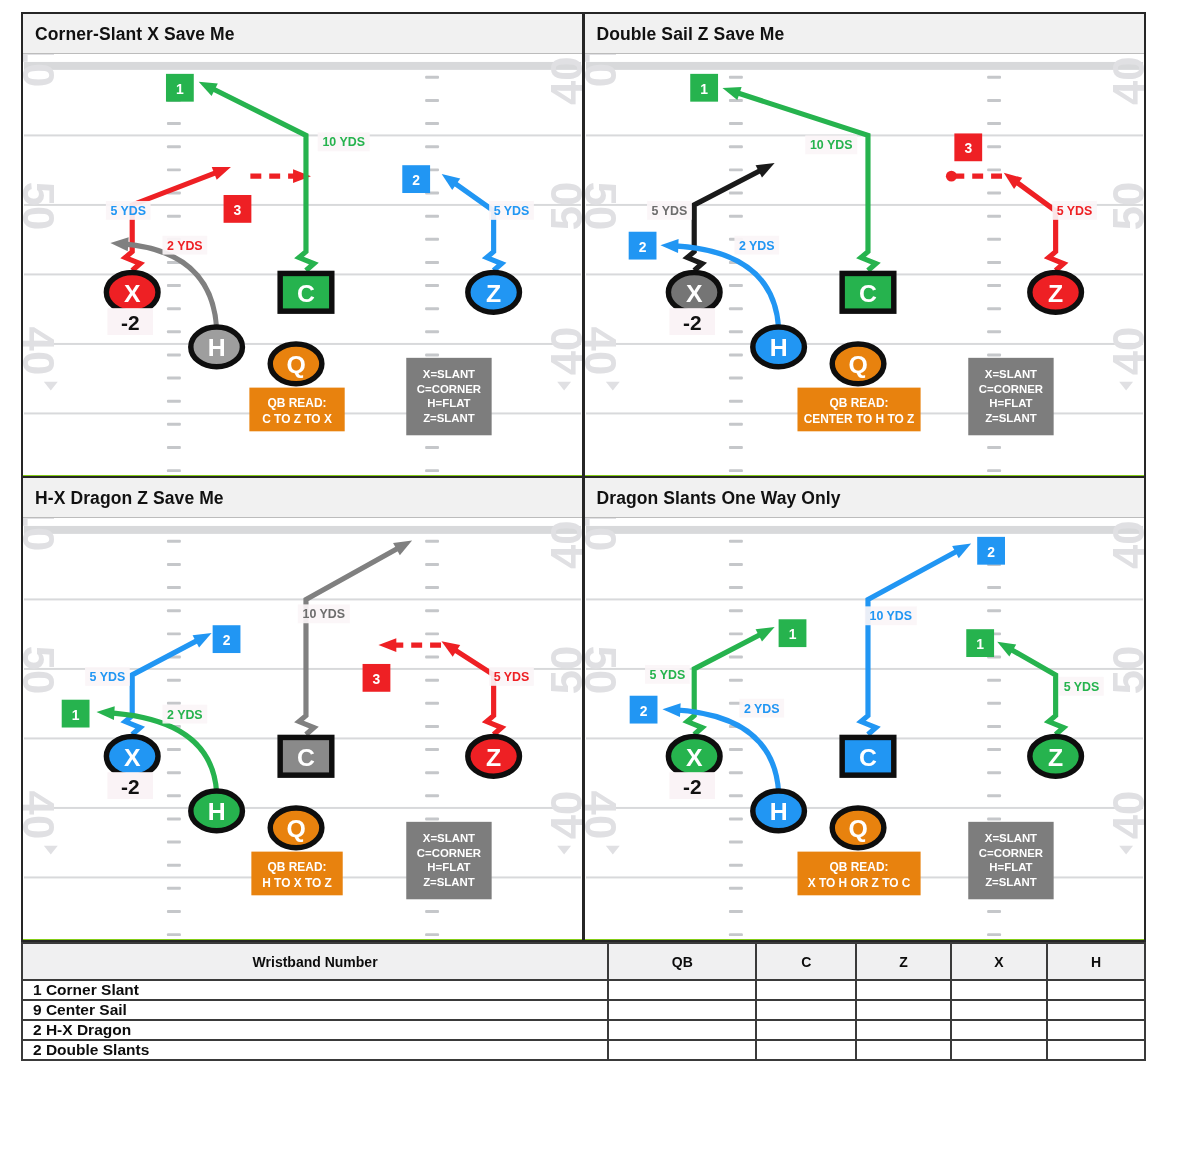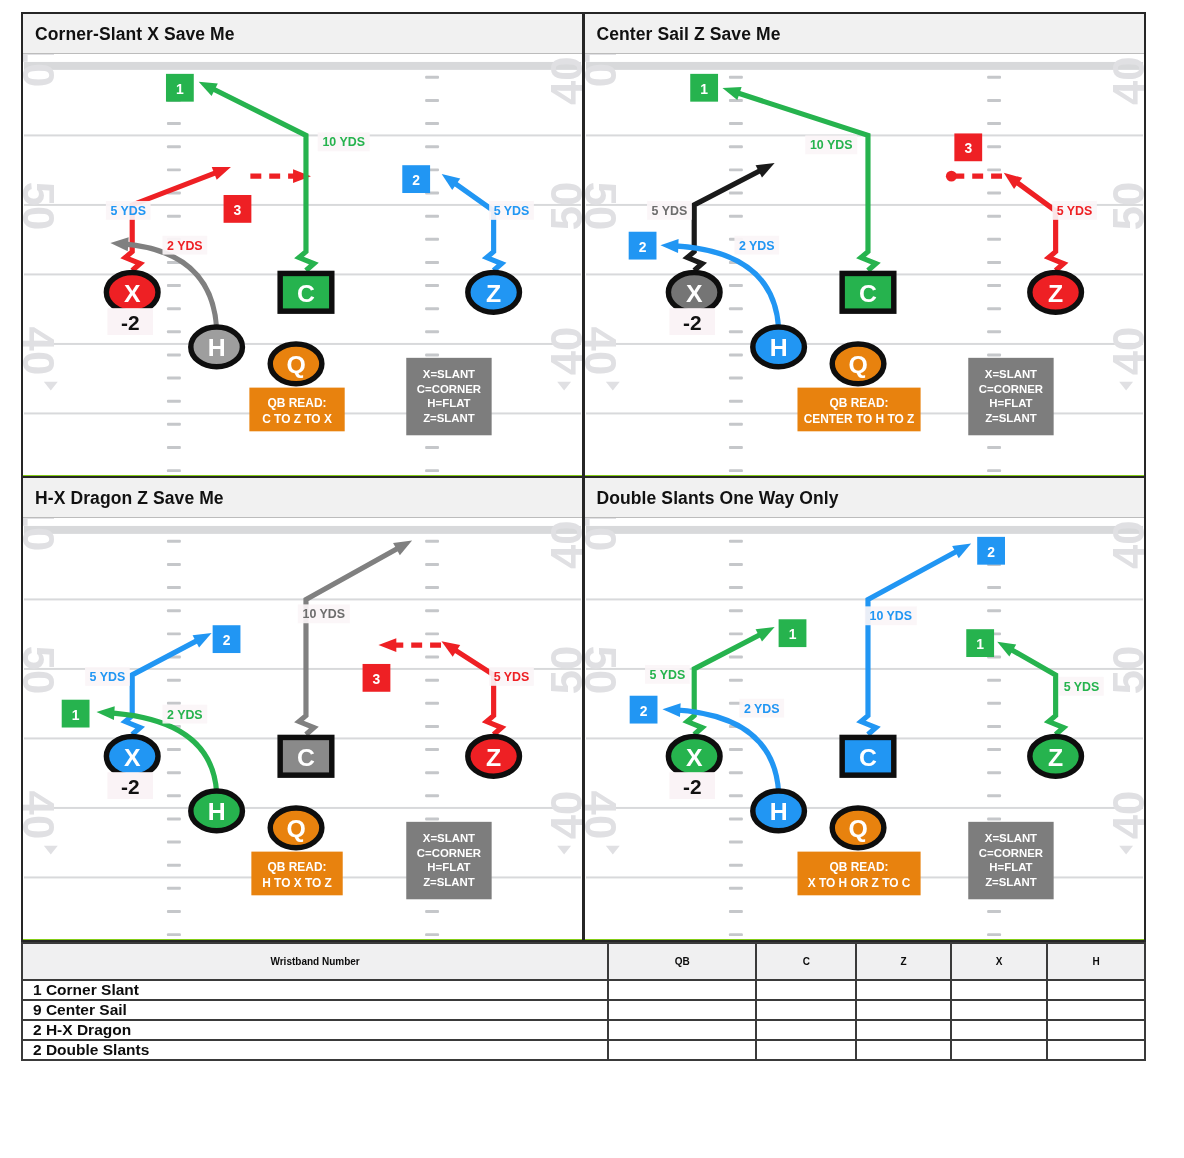--- a/index.html
+++ b/index.html
@@ -6,21 +6,21 @@
   html,body { width:1184px; height:1158px; background:#ffffff; font-family:"Liberation Sans", sans-serif; }
   .page { position:absolute; left:21px; top:12px; width:1125px; }
   .plays-grid { display:grid; grid-template-columns:1fr 1fr; border:2px solid #262626; background:#262626; grid-gap:2px; }
   .quadrant { background:#84cc16; width:559px; height:462px; overflow:hidden; }
   .quad-title { height:40px; background:#f1f1f1; border-bottom:1px solid #bcbcbc;
                 font-size:17.5px; font-weight:bold; color:#111; padding:10px 0 0 12px; letter-spacing:.1px; }
   .field { display:block; width:559px; height:421px; background:#fff; }
   svg text { font-family:"Liberation Sans", sans-serif; }
   table.wristband { width:1125px; border-collapse:collapse; table-layout:fixed; margin-top:0; }
   table.wristband th, table.wristband td { border:2.5px solid #3a3a3a; font-weight:bold; color:#0c0c0c; }
-  table.wristband th { height:37px; background:#f0f0f1; font-size:10px; text-align:center; }
+  table.wristband th { height:37px; background:#f0f0f1; font-size:14px; text-align:center; }
   table.wristband td { height:18px; background:#fff; font-size:15.5px; }
   table.wristband td.row-label { text-align:left; padding-left:10px; }
 </style>
 </head>
 <body>
 
 <div class="page">
   <div class="plays-grid">
     <section class="quadrant">
       <div class="quad-title">Corner-Slant X Save Me</div>
@@ -133,21 +133,21 @@
           <text x="275" y="351" font-size="12" fill="#fff" font-weight="bold" text-anchor="middle" dominant-baseline="central">QB READ:</text>
           <text x="275" y="368" font-size="12" fill="#fff" font-weight="bold" text-anchor="middle" dominant-baseline="central">C TO Z TO X</text>
           <rect x="385" y="306" width="86" height="78" fill="#7d7d7d"></rect>
           <text x="428" y="322" font-size="11.5" fill="#fff" font-weight="bold" text-anchor="middle" dominant-baseline="central">X=SLANT</text>
           <text x="428" y="337" font-size="11.5" fill="#fff" font-weight="bold" text-anchor="middle" dominant-baseline="central">C=CORNER</text>
           <text x="428" y="352" font-size="11.5" fill="#fff" font-weight="bold" text-anchor="middle" dominant-baseline="central">H=FLAT</text>
           <text x="428" y="367" font-size="11.5" fill="#fff" font-weight="bold" text-anchor="middle" dominant-baseline="central">Z=SLANT</text>
         </svg>
     </section>
     <section class="quadrant">
-      <div class="quad-title">Center Sail Z Save Me</div>
+      <div class="quad-title">Double Sail Z Save Me</div>
       <svg class="field" viewBox="0 0 561 424">
           <rect x="0" y="8" width="561" height="8" fill="#d8d9db"></rect>
           <rect x="0" y="81" width="561" height="2" fill="#d8d9db"></rect>
           <rect x="0" y="151" width="561" height="2" fill="#d8d9db"></rect>
           <rect x="0" y="221" width="561" height="2" fill="#d8d9db"></rect>
           <rect x="0" y="291" width="561" height="2" fill="#d8d9db"></rect>
           <rect x="0" y="361" width="561" height="2" fill="#d8d9db"></rect>
           <rect x="144" y="22" width="14" height="3" rx="1" fill="#c5c7ca"></rect>
           <rect x="144" y="45.3" width="14" height="3" rx="1" fill="#c5c7ca"></rect>
           <rect x="144" y="68.6" width="14" height="3" rx="1" fill="#c5c7ca"></rect>
@@ -367,21 +367,21 @@
           <text x="275" y="351" font-size="12" fill="#fff" font-weight="bold" text-anchor="middle" dominant-baseline="central">QB READ:</text>
           <text x="275" y="368" font-size="12" fill="#fff" font-weight="bold" text-anchor="middle" dominant-baseline="central">H TO X TO Z</text>
           <rect x="385" y="306" width="86" height="78" fill="#7d7d7d"></rect>
           <text x="428" y="322" font-size="11.5" fill="#fff" font-weight="bold" text-anchor="middle" dominant-baseline="central">X=SLANT</text>
           <text x="428" y="337" font-size="11.5" fill="#fff" font-weight="bold" text-anchor="middle" dominant-baseline="central">C=CORNER</text>
           <text x="428" y="352" font-size="11.5" fill="#fff" font-weight="bold" text-anchor="middle" dominant-baseline="central">H=FLAT</text>
           <text x="428" y="367" font-size="11.5" fill="#fff" font-weight="bold" text-anchor="middle" dominant-baseline="central">Z=SLANT</text>
         </svg>
     </section>
     <section class="quadrant">
-      <div class="quad-title">Double Slants One Way Only</div>
+      <div class="quad-title">Dragon Slants One Way Only</div>
       <svg class="field" viewBox="0 0 561 424">
           <rect x="0" y="8" width="561" height="8" fill="#d8d9db"></rect>
           <rect x="0" y="81" width="561" height="2" fill="#d8d9db"></rect>
           <rect x="0" y="151" width="561" height="2" fill="#d8d9db"></rect>
           <rect x="0" y="221" width="561" height="2" fill="#d8d9db"></rect>
           <rect x="0" y="291" width="561" height="2" fill="#d8d9db"></rect>
           <rect x="0" y="361" width="561" height="2" fill="#d8d9db"></rect>
           <rect x="144" y="22" width="14" height="3" rx="1" fill="#c5c7ca"></rect>
           <rect x="144" y="45.3" width="14" height="3" rx="1" fill="#c5c7ca"></rect>
           <rect x="144" y="68.6" width="14" height="3" rx="1" fill="#c5c7ca"></rect>

